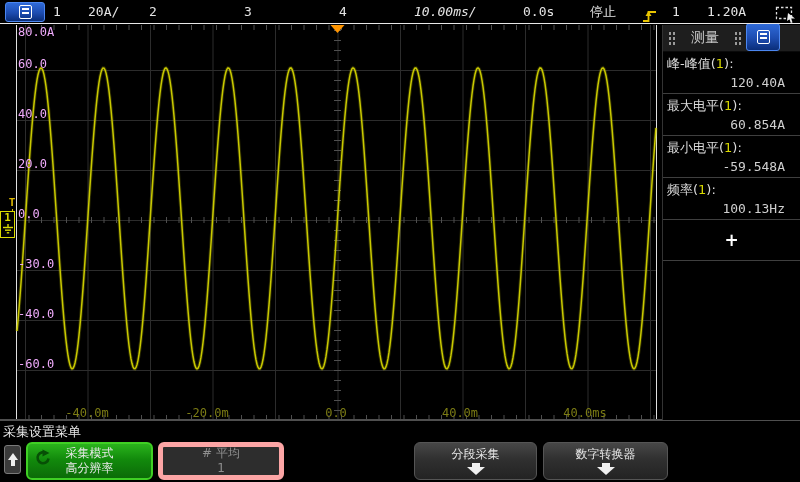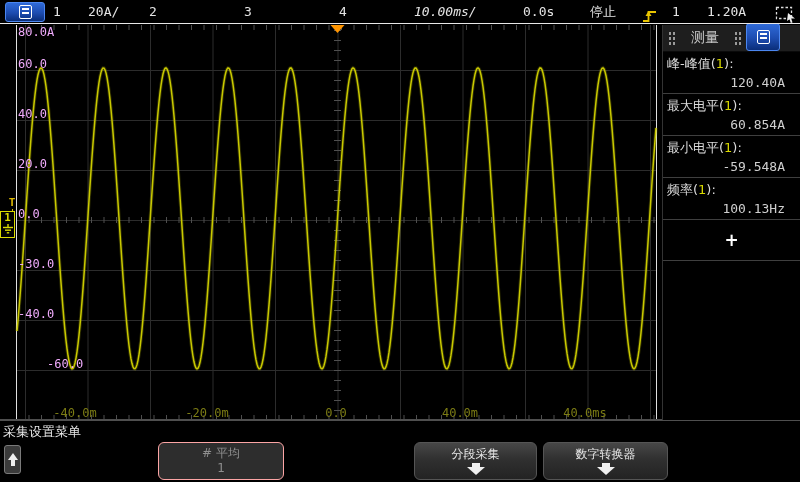--- a/index.html
+++ b/index.html
@@ -54,21 +54,21 @@
   
   .botbar { position:absolute; left:0; top:420px; width:800px; height:62px; background:#000;
             border-top:1px solid #4f4f4f; z-index:5; }
   .bot-title { position:absolute; left:3px; top:2px; color:#e8e8e8; font-size:13px; }
   .softkey { position:absolute; top:21px; height:38px; border-radius:6px;
              display:flex; flex-direction:column; align-items:center; justify-content:center; }
   .sk-line { color:#e8e8e8; font-size:12px; line-height:15px; white-space:nowrap; }
   .sk-green { left:26px; width:127px; border:2px solid #3fd024;
               background:linear-gradient(#2ab31c 0%, #128a0c 45%, #0b6b08 100%); }
   .sk-green .icon-wrap { position:absolute; left:5px; top:5px; }
-  .sk-gray  { left:158px; width:126px; background:#2d2d2d; border:1px solid #fca5a5; }
+  .sk-gray  { left:158px; width:126px; background:#2d2d2d; border:5px solid #fca5a5; }
   .sk-gray .sk-line { color:#8f8f8f; }
   .sk-dark  { background:linear-gradient(#474747 0%, #303030 45%, #232323 100%);
               border:1px solid #555; }
   .sk-seg { left:414px; width:123px; }
   .sk-dig { left:543px; width:125px; }
   .upbtn { position:absolute; left:4px; top:24px; width:17px; height:29px; background:#3b3b3b;
            border:1px solid #7a7a7a; border-radius:3px;
            display:flex; flex-direction:column; align-items:center; justify-content:center; }
   .arrow-up .tri { width:0; height:0; border-left:5px solid transparent;
                    border-right:5px solid transparent; border-bottom:7px solid #f0f0f0; }
@@ -326,23 +326,23 @@
       <polyline points="17,331.05 18,320.46 19,308.83 20,296.28 21,282.95 22,268.96 23,254.46 24,239.59 25,224.51 26,209.37 27,194.32 28,179.51 29,165.10 30,151.22 31,138.02 32,125.64 33,114.20 34,103.81 35,94.58 36,86.60 37,79.96 38,74.72 39,70.94 40,68.64 41,67.87 42,68.61 43,70.87 44,74.63 45,79.84 46,86.45 47,94.40 48,103.60 49,113.97 50,125.39 51,137.76 52,150.94 53,164.80 54,179.20 55,194.01 56,209.05 57,224.20 58,239.28 59,254.15 60,268.66 61,282.66 62,296.01 63,308.57 64,320.22 65,330.84 66,340.32 67,348.57 68,355.49 69,361.03 70,365.13 71,367.74 72,368.83 73,368.41 74,366.46 75,363.01 76,358.11 77,351.78 78,344.11 79,335.16 80,325.03 81,313.82 82,301.64 83,288.62 84,274.89 85,260.59 86,245.85 87,230.85 88,215.71 89,200.60 90,185.67 91,171.08 92,156.96 93,143.46 94,130.72 95,118.87 96,108.03 97,98.30 98,89.79 99,82.58 100,76.74 101,72.34 102,69.42 103,68.01 104,68.11 105,69.74 106,72.88 107,77.48 108,83.52 109,90.91 110,99.60 111,109.49 112,120.49 113,132.47 114,145.33 115,158.92 116,173.11 117,187.77 118,202.73 119,217.85 120,232.98 121,247.96 122,262.64 123,276.87 124,290.51 125,303.42 126,315.46 127,326.53 128,336.50 129,345.27 130,352.76 131,358.89 132,363.59 133,366.83 134,368.56 135,368.77 136,367.46 137,364.64 138,360.34 139,354.60 140,347.48 141,339.05 142,329.41 143,318.64 144,306.85 145,294.17 146,280.72 147,266.64 148,252.07 149,237.16 150,222.06 151,206.92 152,191.89 153,177.14 154,162.80 155,149.03 156,135.96 157,123.72 158,112.44 159,102.23 160,93.20 161,85.43 162,79.02 163,74.01 164,70.46 165,68.41 166,67.88 167,68.88 168,71.38 169,75.38 170,80.82 171,87.65 172,95.81 173,105.21 174,115.76 175,127.34 176,139.84 177,153.14 178,167.10 179,181.58 180,196.44 181,211.51 182,226.65 183,241.71 184,256.53 185,270.97 186,284.88 187,298.11 188,310.53 189,322.02 190,332.46 191,341.75 192,349.78 193,356.49 194,361.80 195,365.65 196,368.02 197,368.87 198,368.19 199,366.00 200,362.32 201,357.17 202,350.62 203,342.74 204,333.59 205,323.28 206,311.90 207,299.58 208,286.44 209,272.60 210,258.22 211,243.43 212,228.39 213,213.25 214,198.16 215,183.28 216,168.75 217,154.72 218,141.34 219,128.73 220,117.04 221,106.37 222,96.83 223,88.53 224,81.54 225,75.93 226,71.77 227,69.09 228,67.92 229,68.27 230,70.15 231,73.52 232,78.37 233,84.63 234,92.24 235,101.13 236,111.21 237,122.37 238,134.50 239,147.48 240,161.19 241,175.46 242,190.18 243,205.18 244,220.31 245,235.42 246,250.36 247,264.98 248,279.13 249,292.66 250,305.43 251,317.33 252,328.22 253,338.00 254,346.57 255,353.85 256,359.75 257,364.22 258,367.21 259,368.70 260,368.66 261,367.10 262,364.04 263,359.50 264,353.53 265,346.20 266,337.57 267,327.73 268,316.79 269,304.85 270,292.03 271,278.47 272,264.30 273,249.67 274,234.71 275,219.60 276,204.47 277,189.48 278,174.78 279,160.53 280,146.86 281,133.91 282,121.82 283,110.71 284,100.68 285,91.85 286,84.30 287,78.11 288,73.33 289,70.03 290,68.22 291,67.94 292,69.18 293,71.93 294,76.16 295,81.83 296,88.89 297,97.26 298,106.85 299,117.57 300,129.31 301,141.95 302,155.37 303,169.42 304,183.97 305,198.87 306,213.97 307,229.11 308,244.14 309,258.91 310,273.27 311,287.07 312,300.18 313,312.46 314,323.79 315,334.05 316,343.14 317,350.96 318,357.45 319,362.52 320,366.14 321,368.26 322,368.86 323,367.94 324,365.50 325,361.58 326,356.20 327,349.43 328,341.34 329,331.99 330,321.50 331,309.96 332,297.50 333,284.23 334,270.30 335,255.84 336,241.01 337,225.94 338,210.80 339,195.73 340,180.89 341,166.43 342,152.50 343,139.24 344,126.77 345,115.23 346,104.74 347,95.40 348,87.30 349,80.53 350,75.16 351,71.23 352,68.79 353,67.87 354,68.48 355,70.60 356,74.21 357,79.29 358,85.77 359,93.60 360,102.69 361,112.95 362,124.27 363,136.55 364,149.66 365,163.47 366,177.83 367,192.60 368,207.63 369,222.77 370,237.86 371,252.76 372,267.31 373,281.37 374,294.78 375,307.43 376,319.17 377,329.89 378,339.48 379,347.85 380,354.90 381,360.57 382,364.81 383,367.56 384,368.79 385,368.51 386,366.71 387,363.40 388,358.63 389,352.44 390,344.88 391,336.05 392,326.03 393,314.92 394,302.83 395,289.88 396,276.21 397,261.95 398,247.26 399,232.27 400,217.14 401,202.02 402,187.07 403,172.43 404,158.26 405,144.70 406,131.89 407,119.95 408,109.00 409,99.17 410,90.54 411,83.20 412,77.23 413,72.69 414,69.63 415,68.07 416,68.04 417,69.52 418,72.52 419,76.99 420,82.89 421,90.16 422,98.73 423,108.51 424,119.41 425,131.30 426,144.08 427,157.61 428,171.75 429,186.37 430,201.31 431,216.42 432,231.56 433,246.56 434,261.27 435,275.55 436,289.25 437,302.23 438,314.37 439,325.53 440,335.61 441,344.50 442,352.11 443,358.37 444,363.21 445,366.59 446,368.46 447,368.82 448,367.65 449,364.97 450,360.80 451,355.20 452,348.21 453,339.90 454,330.37 455,319.70 456,308.00 457,295.40 458,282.01 459,267.99 460,253.46 461,238.57 462,223.48 463,208.34 464,193.30 465,178.52 466,164.13 467,150.30 468,137.15 469,124.83 470,113.46 471,103.14 472,94.00 473,86.11 474,79.56 475,74.42 476,70.73 477,68.54 478,67.87 479,68.72 480,71.08 481,74.94 482,80.25 483,86.95 484,94.99 485,104.27 486,114.72 487,126.21 488,138.63 489,151.86 490,165.76 491,180.20 492,195.02 493,210.08 494,225.23 495,240.30 496,255.15 497,269.63 498,283.59 499,296.89 500,309.40 501,320.98 502,331.52 503,340.92 504,349.08 505,355.92 506,361.36 507,365.35 508,367.86 509,368.85 510,368.32 511,366.27 512,362.73 513,357.72 514,351.30 515,343.54 516,334.50 517,324.30 518,313.02 519,300.78 520,287.71 521,273.93 522,259.60 523,244.84 524,229.82 525,214.68 526,199.58 527,184.67 528,170.10 529,156.02 530,142.57 531,129.89 532,118.10 533,107.33 534,97.68 535,89.26 536,82.14 537,76.40 538,72.10 539,69.28 540,67.96 541,68.18 542,69.91 543,73.14 544,77.85 545,83.98 546,91.46 547,100.24 548,110.21 549,121.27 550,133.32 551,146.23 552,159.87 553,174.10 554,188.78 555,203.76 556,218.88 557,234.00 558,248.97 559,263.62 560,277.82 561,291.41 562,304.26 563,316.25 564,327.24 565,337.13 566,345.82 567,353.22 568,359.25 569,363.86 570,366.99 571,368.62 572,368.73 573,367.31 574,364.39 575,359.99 576,354.16 577,346.95 578,338.44 579,328.71 580,317.87 581,306.01 582,293.28 583,279.78 584,265.66 585,251.06 586,236.13 587,221.02 588,205.89 589,190.88 590,176.15 591,161.85 592,148.12 593,135.10 594,122.92 595,111.71 596,101.58 597,92.63 598,84.95 599,78.63 600,73.72 601,70.27 602,68.33 603,67.90 604,69.00 605,71.61 606,75.70 607,81.24 608,88.17 609,96.41 610,105.89 611,116.51 612,128.16 613,140.72 614,154.07 615,168.07 616,182.58 617,197.46 618,212.54 619,227.68 620,242.73 621,257.53 622,271.94 623,285.80 624,298.98 625,311.34 626,322.76 627,333.13 628,342.33 629,350.28 630,356.90 631,362.11 632,365.86 633,368.12 634,368.87 635,368.09 636,365.80 637,362.01 638,356.77 639,350.13 640,342.15 641,332.93 642,322.54 643,311.09 644,298.71 645,285.52 646,271.64 647,257.23 648,242.42 649,227.37 650,212.22 651,197.14 652,182.28 653,167.78 654,153.79 655,140.45 656,127.91" fill="none" stroke="#c9c900" stroke-width="1.5"></polyline>
     </svg>
 
   <span class="ylab" style="top:26px;">80.0A</span>
   <span class="ylab" style="top:58px;">60.0</span>
   <span class="ylab" style="top:108px;">40.0</span>
   <span class="ylab" style="top:158px;">20.0</span>
   <span class="ylab" style="top:208px;">0.0</span>
   <span class="ylab" style="top:258px;">-30.0</span>
   <span class="ylab" style="top:308px;">-40.0</span>
-  <span class="ylab" style="top:358px;margin-left:29px;">-60.0</span>
-
-  <span class="xlab" style="left:75px;">-40.0m</span>
+  <span class="ylab" style="top:358px;">-60.0</span>
+
+  <span class="xlab" style="left:87px;">-40.0m</span>
   <span class="xlab" style="left:207px;">-20.0m</span>
   <span class="xlab" style="left:336px;">0.0</span>
   <span class="xlab" style="left:460px;">40.0m</span>
   <span class="xlab" style="left:585px;">40.0ms</span>
 
   <div class="tmark">
     <div>T</div>
     <div class="stem"></div>
   </div>
   <div class="chmark">
@@ -389,20 +389,30 @@
   <div class="botbar">
     <div class="bot-title">采集设置菜单</div>
 
     <div class="upbtn">
       <div class="arrow-up">
         <div class="tri"></div>
           <div class="stem"></div>
       </div>
     </div>
 
+    <div class="softkey sk-green">
+      <span class="icon-wrap">
+        <svg width="18" height="18" viewBox="0 0 18 18">
+          <path d="M13.5,4.5 A5.5,5.5 0 1 0 15.5,9.5" fill="none" stroke="#074f06" stroke-width="2.6"></path>
+          <polygon points="9.5,0.5 16.5,4 9.5,7.5" fill="#074f06"></polygon>
+        </svg>
+      </span>
+      <span class="sk-line">采集模式</span>
+      <span class="sk-line">高分辨率</span>
+    </div>
 
     <div class="softkey sk-gray">
       <span class="sk-line"># 平均</span>
       <span class="sk-line">1</span>
     </div>
 
     <div class="softkey sk-dark sk-seg">
       <span class="sk-line">分段采集</span>
       <div class="arrow-dn">
         <div class="stem"></div>

